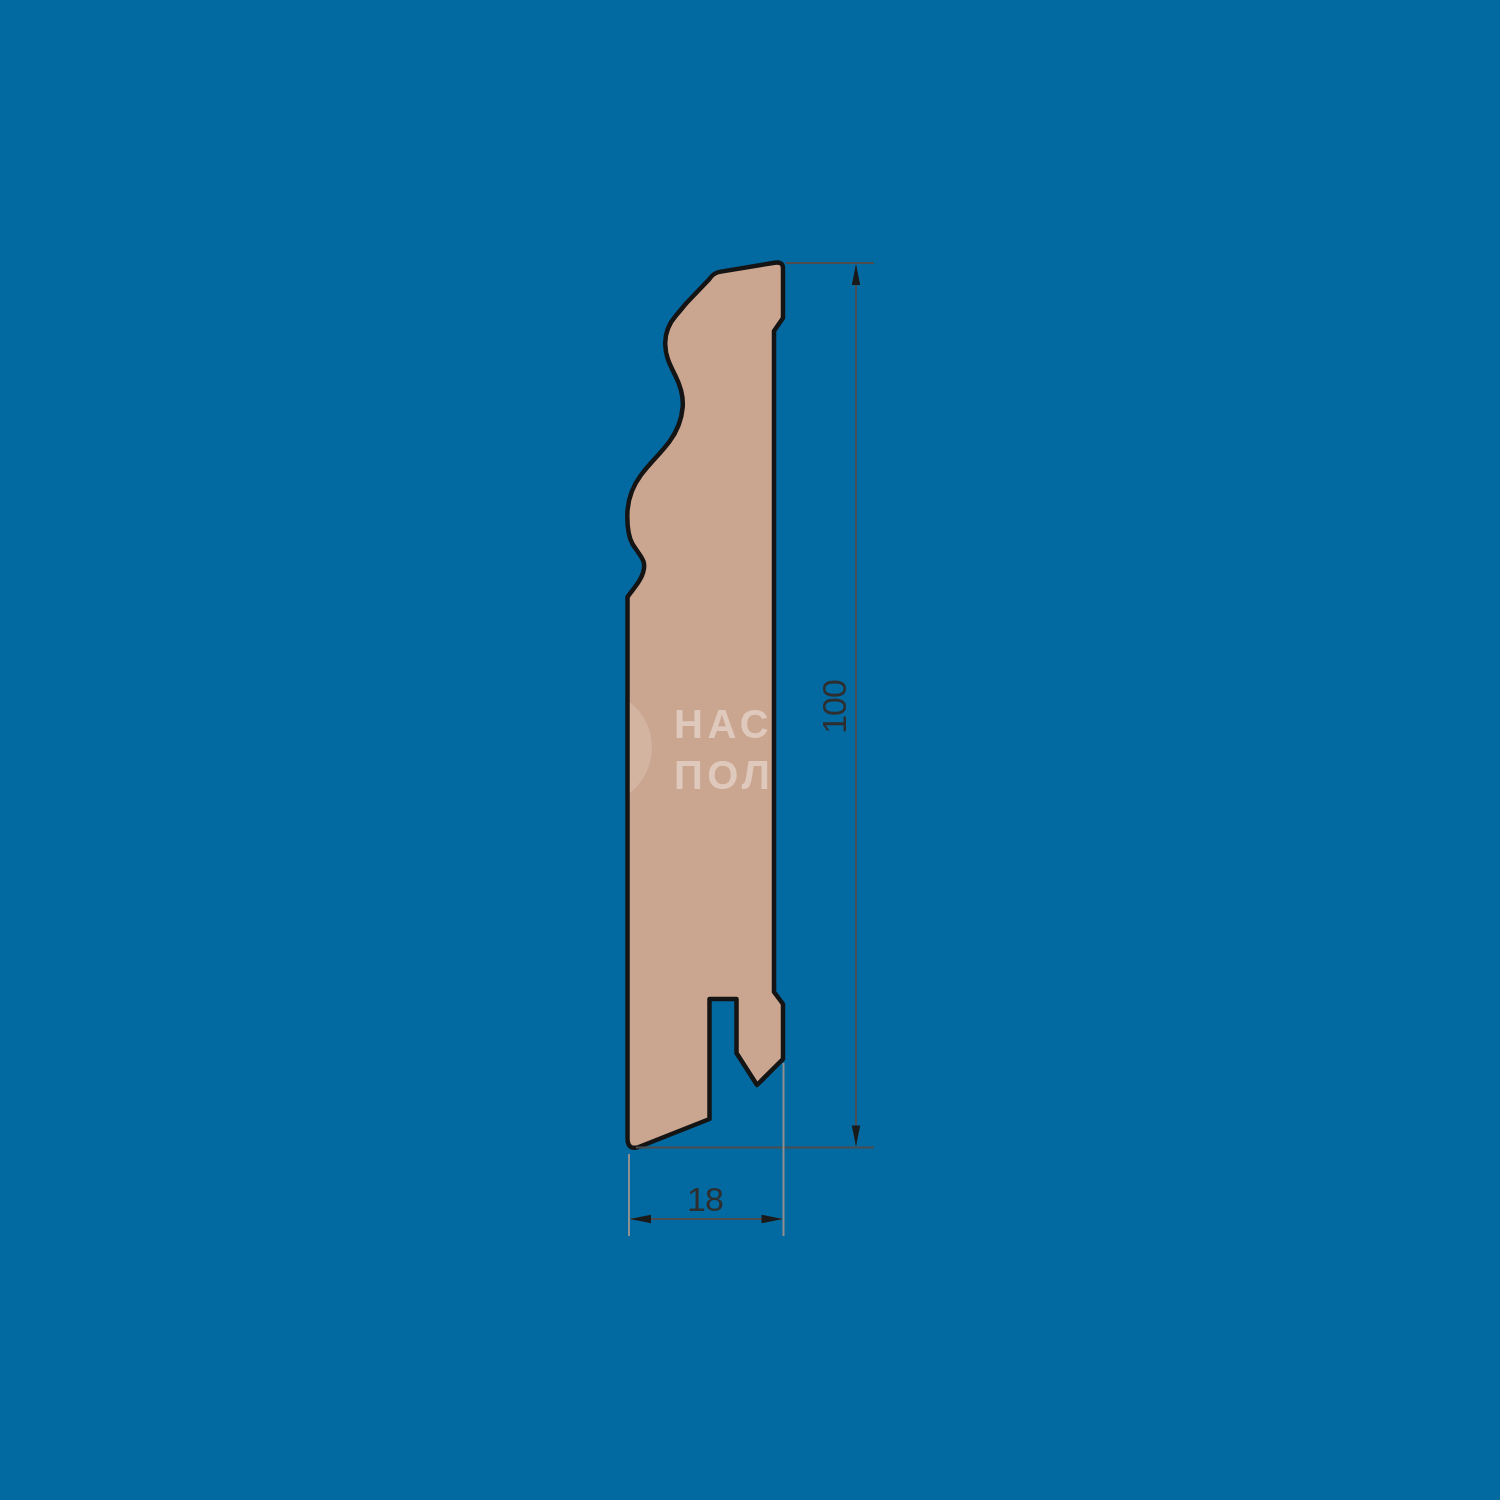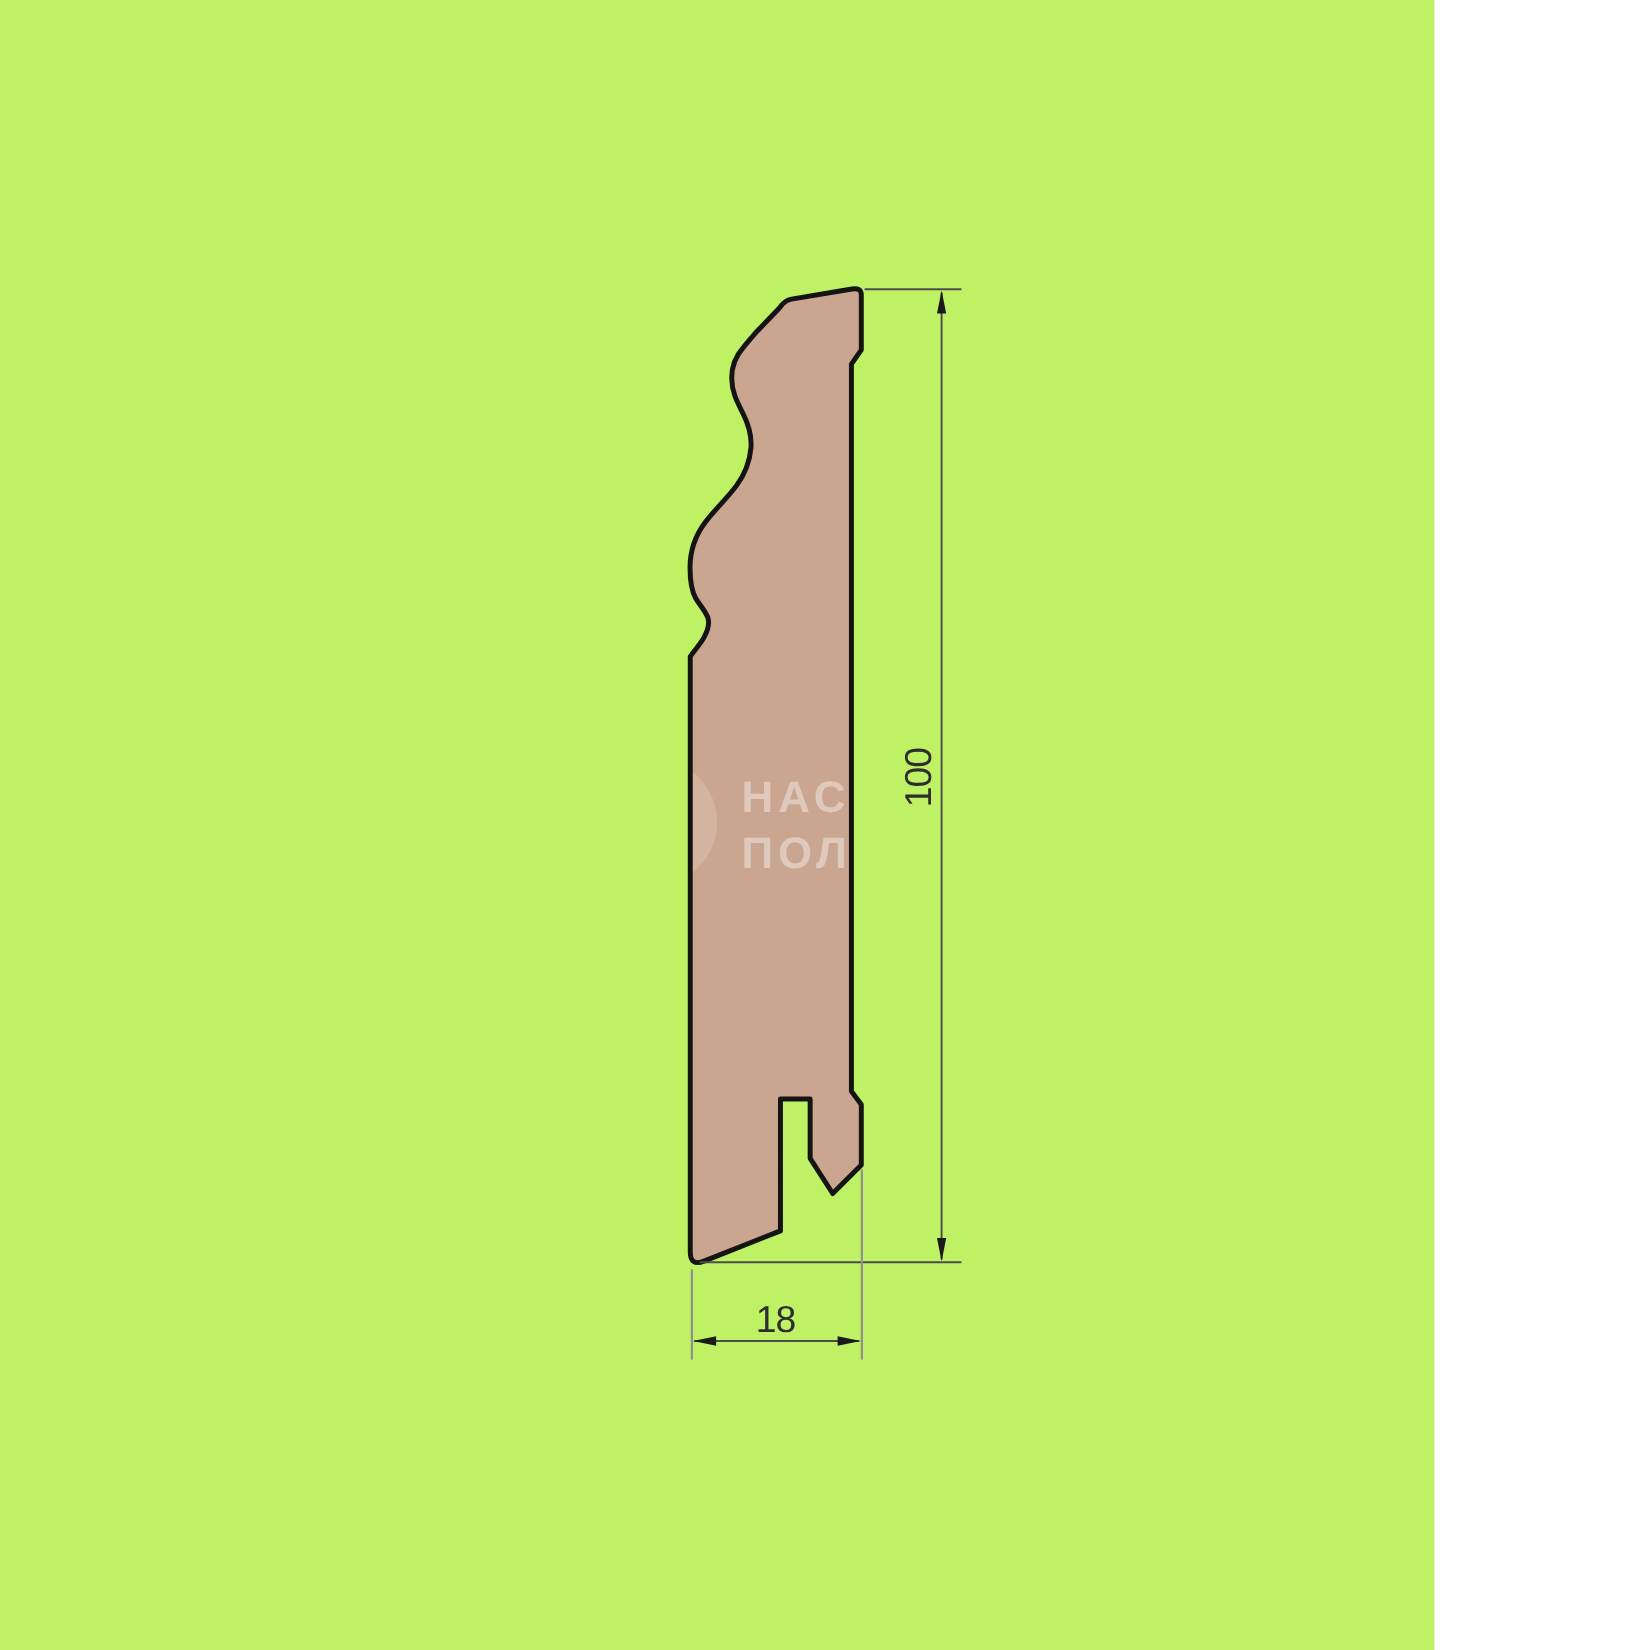--- a/index.html
+++ b/index.html
@@ -5,23 +5,23 @@
   html, body {
     margin: 0;
     padding: 0;
     background: #ffffff;
     width: 1500px;
     height: 1500px;
     font-family: "Liberation Sans", sans-serif;
   }
   .stage {
     position: relative;
-    width: 1304px;
+    width: 1500px;
     height: 1500px;
-    background: #bef264;
+    background: #0369a1;
     overflow: hidden;
   }
   svg { display: block; }
 
   
   .profile-fill-use { stroke: none; }
   .profile-outline-use {
     fill: none;
     stroke-width: 4.5px;
     stroke-linejoin: round;

